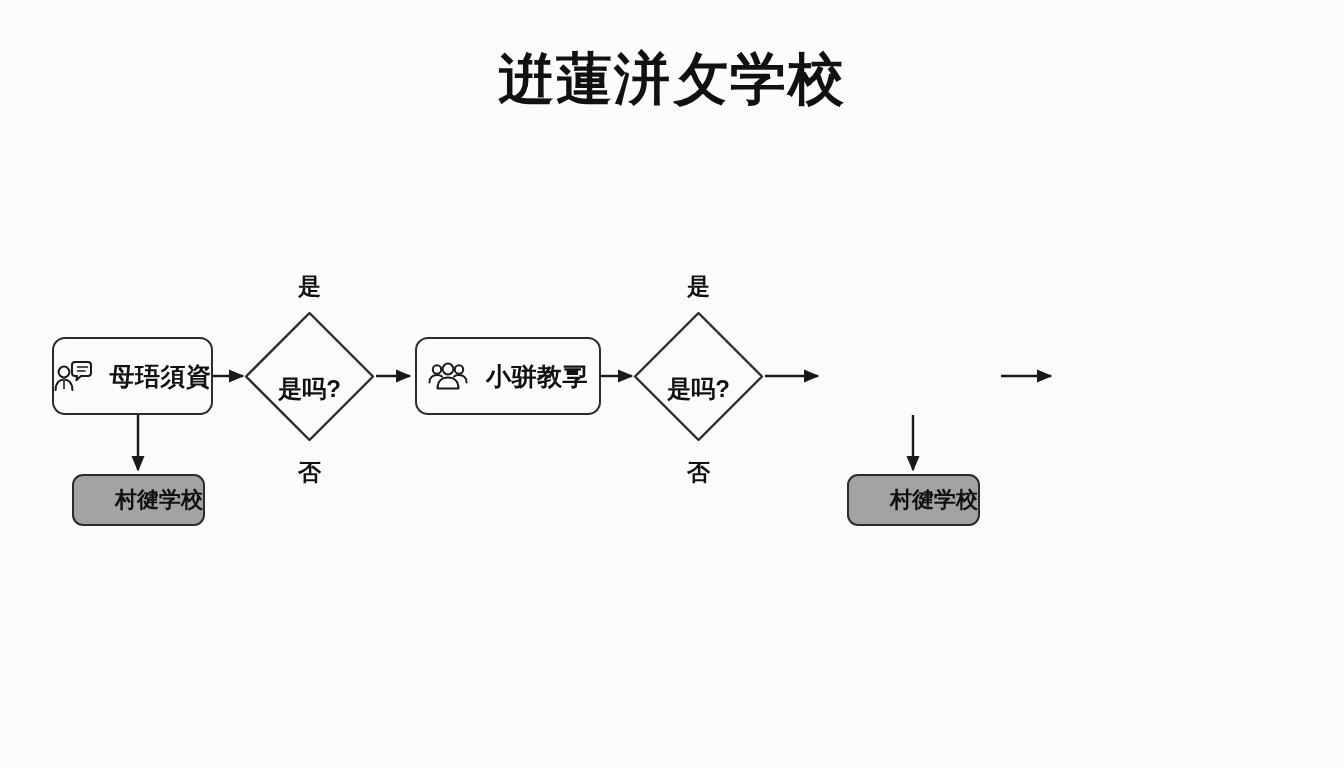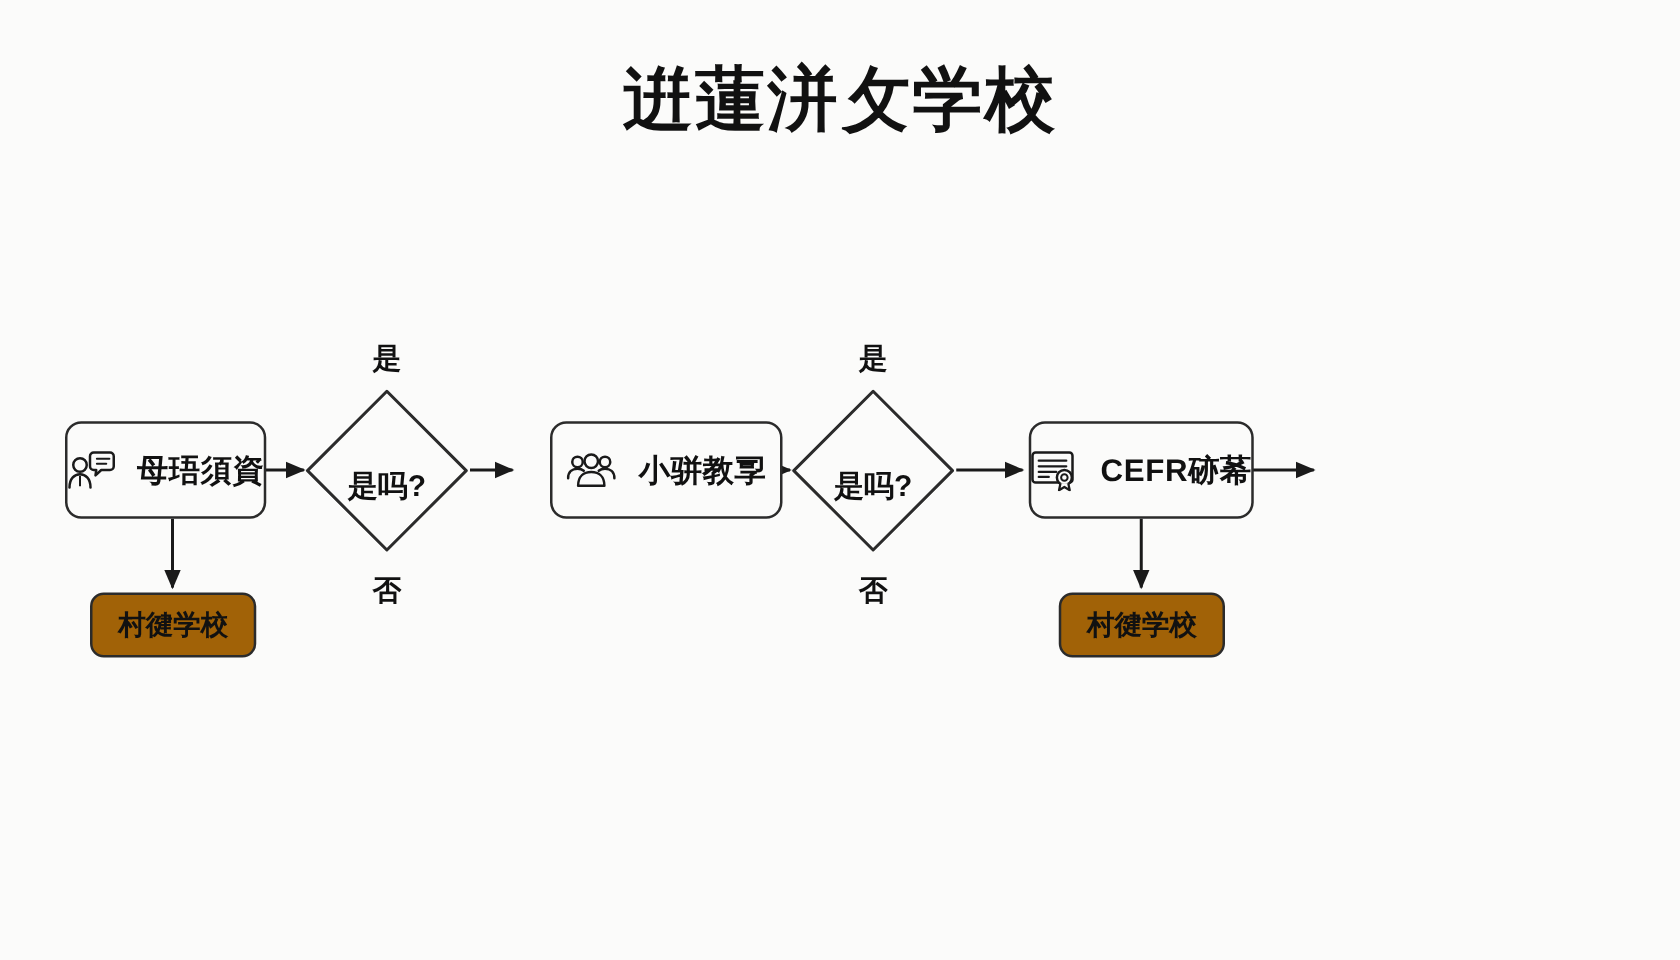--- a/index.html
+++ b/index.html
@@ -54,26 +54,26 @@
   .node .icon {
     display: flex;
     align-items: center;
     justify-content: center;
     flex: 0 0 auto;
   }
 
   .small-node {
     position: absolute;
     box-sizing: border-box;
-    background: #a16207;
+    background: #a3a3a3;
     border: 2.2px solid #2b2b2b;
     border-radius: 11px;
     display: flex;
     align-items: center;
-    justify-content: center;
+    justify-content: flex-end;
     color: #111111;
   }
   .small-node .label {
     font-size: 22px;
     font-weight: bold;
     white-space: nowrap;
   }
 
   .diamond-wrap {
     position: absolute;
@@ -162,21 +162,21 @@
 
   <div class="diamond-wrap" style="left:243px; top:310px; width:133px; height:133px;">
     <svg class="diamond-shape" width="133" height="133" viewBox="0 0 133 133" xmlns="http://www.w3.org/2000/svg">
       <path d="M66.5 3 L130 66.5 L66.5 130 L3 66.5 Z" fill="#fbfbfa" stroke="#2b2b2b" stroke-width="2.4" stroke-linejoin="round"></path>
     </svg>
     <div class="diamond-text">是吗?</div>
   </div>
   <div class="edge-label" style="left:243px; top:271px; width:133px;">是</div>
   <div class="edge-label" style="left:243px; top:457px; width:133px;">否</div>
 
-  <div class="node" style="left:440px; top:337px; width:186px; height:78px;">
+  <div class="node" style="left:415px; top:337px; width:186px; height:78px;">
     <span class="icon">
       <svg width="40" height="30" viewBox="0 0 40 30" xmlns="http://www.w3.org/2000/svg">
         <circle cx="9" cy="8.5" r="4.2" fill="none" stroke="#1a1a1a" stroke-width="2"></circle>
         <circle cx="31" cy="8.5" r="4.2" fill="none" stroke="#1a1a1a" stroke-width="2"></circle>
         <path d="M1.5 21.5 C1.5 16.4 5 14 9 14 C11 14 12.8 14.6 14 15.6" fill="none" stroke="#1a1a1a" stroke-width="2" stroke-linecap="round"></path>
         <path d="M38.5 21.5 C38.5 16.4 35 14 31 14 C29 14 27.2 14.6 26 15.6" fill="none" stroke="#1a1a1a" stroke-width="2" stroke-linecap="round"></path>
         <circle cx="20" cy="8" r="5.4" fill="#fbfbfa" stroke="#1a1a1a" stroke-width="2"></circle>
         <path d="M9.5 27.5 C9.5 20 14 16.6 20 16.6 C26 16.6 30.5 20 30.5 27.5 Z" fill="#fbfbfa" stroke="#1a1a1a" stroke-width="2" stroke-linejoin="round"></path>
       </svg>
     </span>
@@ -185,35 +185,20 @@
 
   <div class="diamond-wrap" style="left:632px; top:310px; width:133px; height:133px;">
     <svg class="diamond-shape" width="133" height="133" viewBox="0 0 133 133" xmlns="http://www.w3.org/2000/svg">
       <path d="M66.5 3 L130 66.5 L66.5 130 L3 66.5 Z" fill="#fbfbfa" stroke="#2b2b2b" stroke-width="2.4" stroke-linejoin="round"></path>
     </svg>
     <div class="diamond-text">是吗?</div>
   </div>
   <div class="edge-label" style="left:632px; top:271px; width:133px;">是</div>
   <div class="edge-label" style="left:632px; top:457px; width:133px;">否</div>
 
-  <div class="node" style="left:823px; top:337px; width:180px; height:78px;">
-    <span class="icon">
-      <svg width="38" height="34" viewBox="0 0 38 34" xmlns="http://www.w3.org/2000/svg">
-        <rect x="2" y="3" width="32" height="24" rx="2.5" ry="2.5" fill="none" stroke="#1a1a1a" stroke-width="2"></rect>
-        <line x1="7" y1="9.5" x2="29" y2="9.5" stroke="#1a1a1a" stroke-width="1.8" stroke-linecap="round"></line>
-        <line x1="7" y1="14" x2="29" y2="14" stroke="#1a1a1a" stroke-width="1.8" stroke-linecap="round"></line>
-        <line x1="7" y1="18.5" x2="21" y2="18.5" stroke="#1a1a1a" stroke-width="1.8" stroke-linecap="round"></line>
-        <line x1="7" y1="22.5" x2="15" y2="22.5" stroke="#1a1a1a" stroke-width="1.8" stroke-linecap="round"></line>
-        <circle cx="27.5" cy="23" r="6" fill="#fbfbfa" stroke="#1a1a1a" stroke-width="2"></circle>
-        <circle cx="27.5" cy="23" r="2.6" fill="none" stroke="#1a1a1a" stroke-width="1.6"></circle>
-        <path d="M24.4 27.6 L23.2 33.2 L27.5 30.6 L31.8 33.2 L30.6 27.6" fill="#fbfbfa" stroke="#1a1a1a" stroke-width="1.8" stroke-linejoin="round"></path>
-      </svg>
-    </span>
-    <span class="label">CEFR硛莃</span>
-  </div>
 
 
   <div class="small-node" style="left:72px; top:474px; width:133px; height:52px;">
     <span class="label">村徤学校</span>
   </div>
 
   <div class="small-node" style="left:847px; top:474px; width:133px; height:52px;">
     <span class="label">村徤学校</span>
   </div>
 

